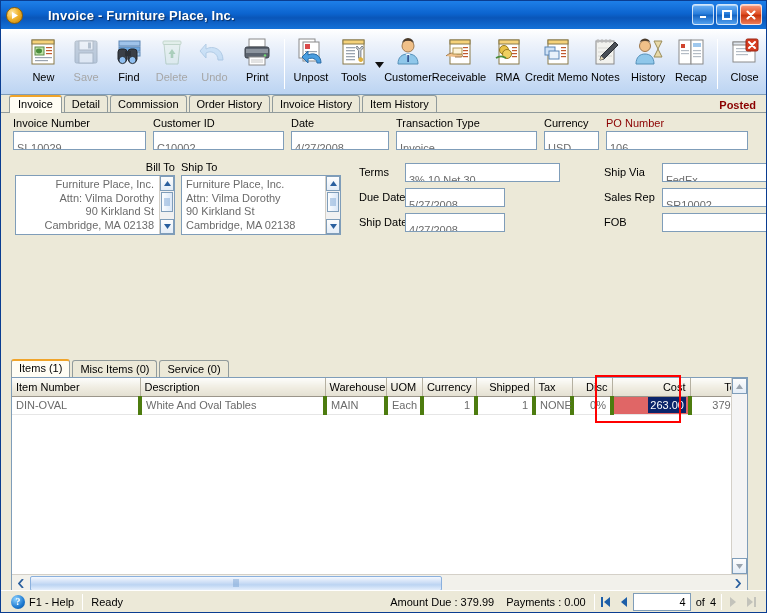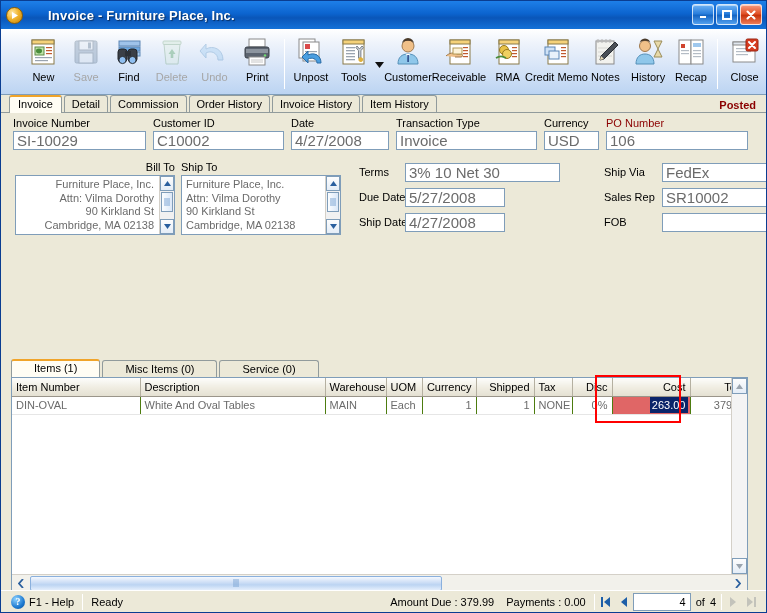--- a/index.html
+++ b/index.html
@@ -122,22 +122,22 @@
     background: #ece9d8;
     border-top: none;
     padding: 0; position: relative;
     overflow: hidden;
   }
 
   .lbl { font-size: 11px; color: #000; white-space: nowrap; }
   .fld {
     background: #fff; border: 1px solid #7f9db9;
     height: 19px; line-height: 17px;
-    font-size: 15px; color: #6b6b6b;
-    padding: 0 3px; overflow: hidden; white-space: nowrap;
+    font-size: 11px; color: #6b6b6b;
+    padding: 8px 3px; overflow: hidden; white-space: nowrap;
   }
   .grp { position: absolute; }
   .grp .lbl { margin-bottom: 2px; display: block; }
   .lbl.red { color: #8b0000; }
 
   
   .addr-wrap { position: absolute; }
   .addrbox {
     background: #fff; border: 1px solid #7f9db9;
     height: 60px; position: relative; overflow: hidden;
@@ -165,21 +165,21 @@
 
   
   .terms-area { position: absolute; }
 
   
   .subtabs {
     position: absolute; left: 10px; top: 246px;
     display: flex; align-items: flex-end; height: 18px;
   }
   .subtab {
-    height: 17px; line-height: 16px; padding: 0 22px;
+    height: 17px; line-height: 16px; padding: 0 7px;
     font-size: 11px; background: #ece9d8;
     border: 1px solid #919b9c; border-bottom: none;
     border-radius: 3px 3px 0 0; margin-right: 2px; text-align: right;
   }
   .subtab.active {
     background: #fffdf4; border-top: 2px solid #f0a42a;
     height: 18px; line-height: 15px;
   }
 
   .gridwrap {
@@ -195,21 +195,21 @@
   table.grid th {
     background: linear-gradient(180deg,#fdfdfb 0%,#efece1 55%,#e4e0d2 100%);
     border-right: 1px solid #b5b0a1;
     border-bottom: 1px solid #9a958a;
     font-weight: normal; font-size: 11px; color: #000;
     height: 18px; padding: 0 4px; text-align: left;
     white-space: nowrap;
   }
   table.grid th.r { text-align: right; }
   table.grid td {
-    border-right: 1px solid #4d7c0f;
+    border-right: 4px solid #4d7c0f;
     border-bottom: 1px solid #e6e6e6;
     height: 18px; font-size: 11px; color: #6b6b6b;
     padding: 0 4px; white-space: nowrap; background: #fff;
   }
   table.grid td.r { text-align: right; }
   td.costcell {
     background: #e06666 !important;
     padding: 0 2px !important;
     position: relative;
   }

